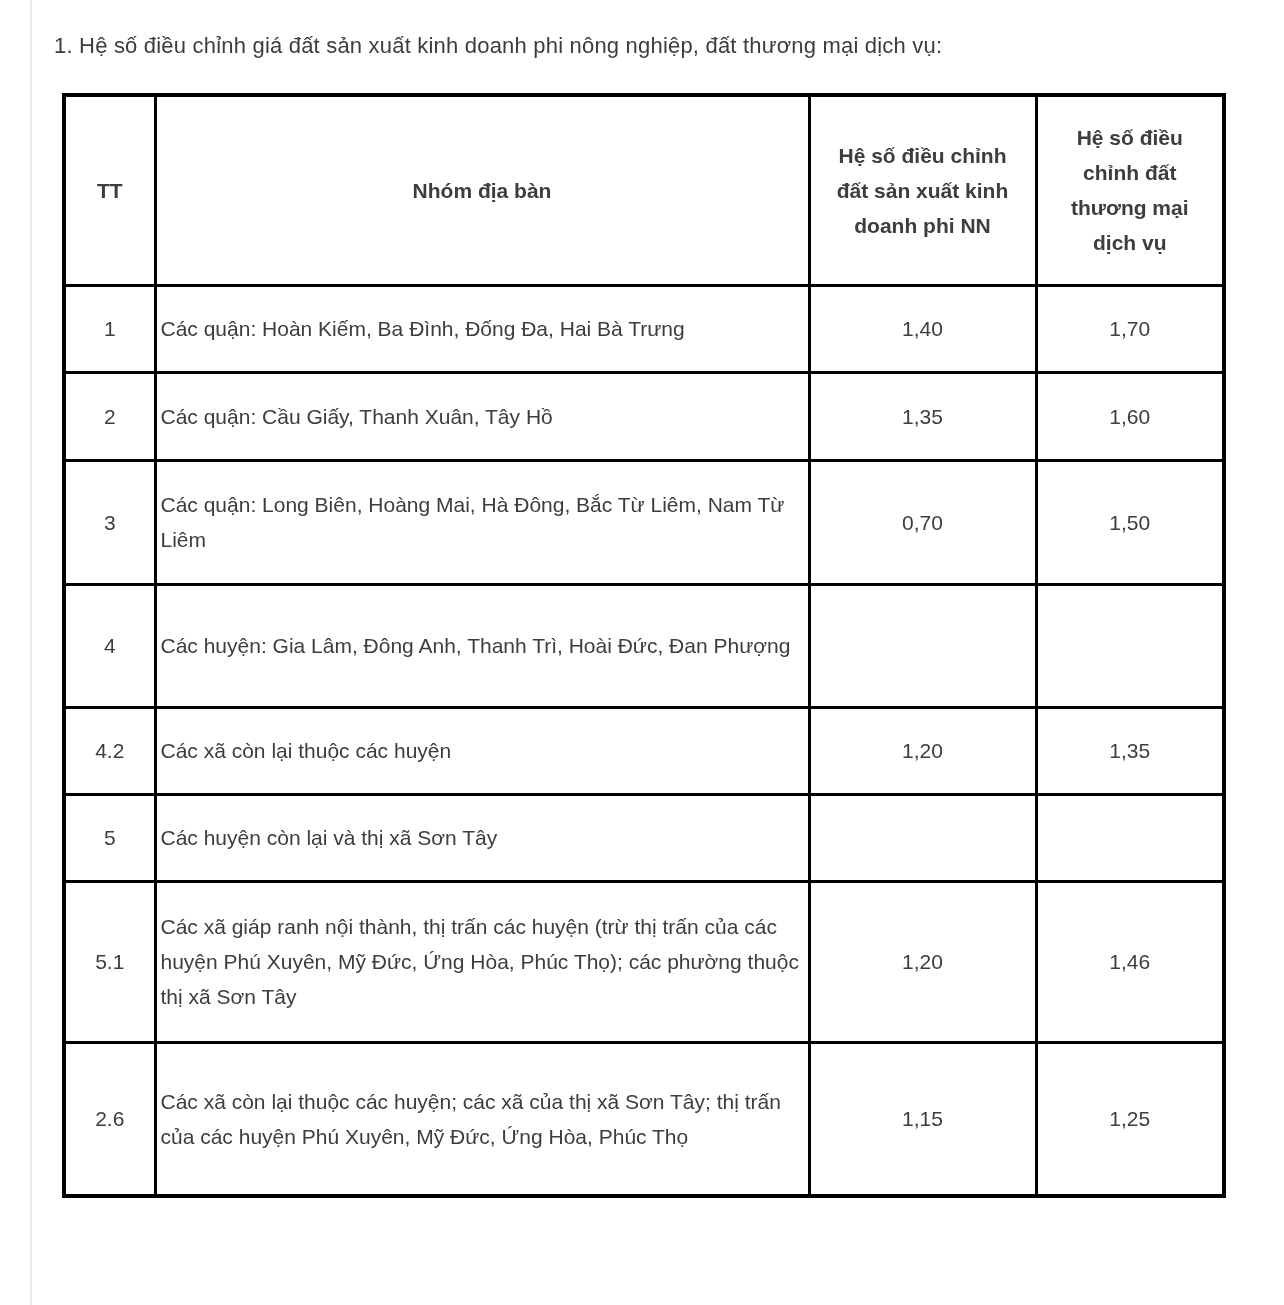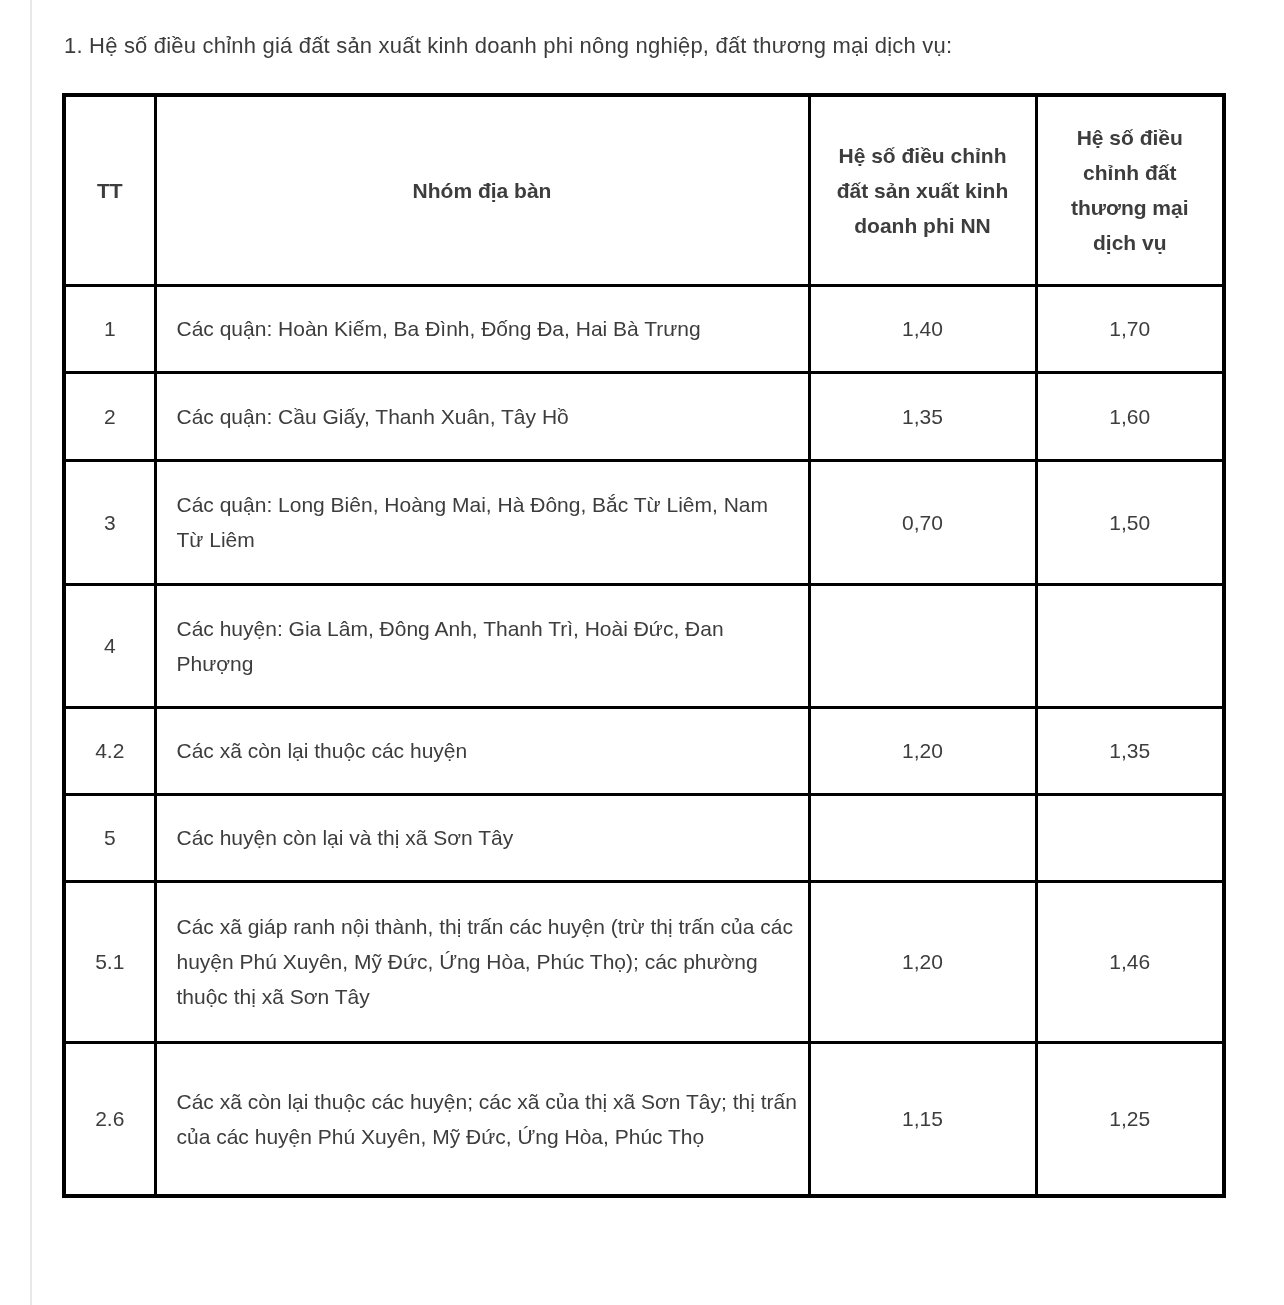--- a/index.html
+++ b/index.html
@@ -17,21 +17,21 @@
   .edge-line {
     position: absolute;
     left: 30px;
     top: 0;
     width: 2px;
     height: 1305px;
     background: #e9e9e9;
   }
   .doc-title {
     position: absolute;
-    left: 64px;
+    left: 54px;
     top: 33px;
     width: 1150px;
     font-size: 22px;
     color: #3c3c3c;
     letter-spacing: 0.2px;
   }
   table.coef-table {
     position: absolute;
     left: 62px;
     top: 93px;
@@ -50,21 +50,21 @@
   }
   th.hdr {
     font-weight: bold;
     text-align: center;
     color: #3a3a3a;
     padding: 0 14px;
   }
   td.c-tt { text-align: center; }
   td.c-area {
     text-align: left;
-    padding: 6px 8px 6px 20px;
+    padding: 6px 8px 6px 4px;
   }
   td.c-num { text-align: center; margin-top: 37px; }
 </style>
 </head>
 <body>
 
 <div class="page">
 
   <div class="edge-line"></div>
 

